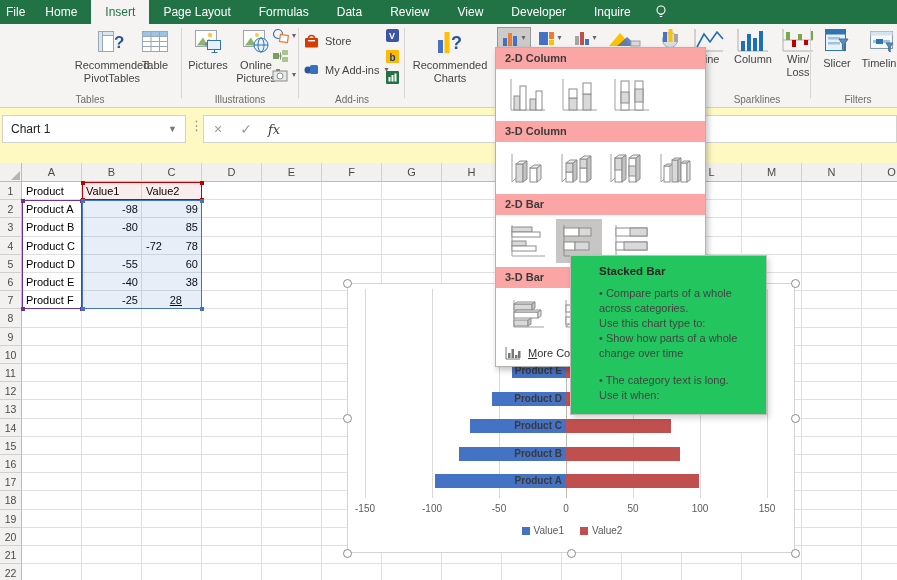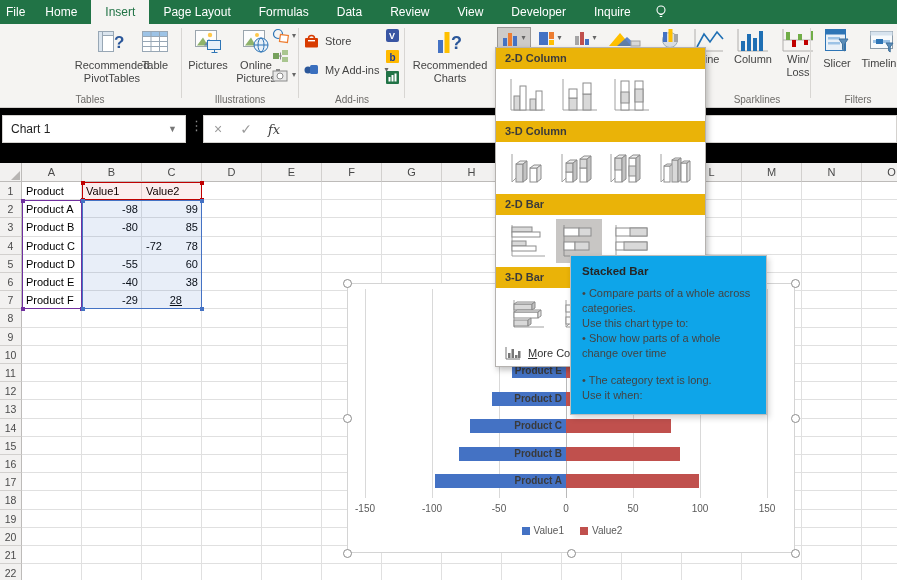--- a/index.html
+++ b/index.html
@@ -18,21 +18,21 @@
 .bigbtn svg{margin-bottom:2px}
 .medbtn{position:absolute;display:flex;align-items:center;gap:5px;font-size:11px;color:#444}
 .gdiv{position:absolute;top:4px;height:70px;width:1px;background:#d8d6d3}
 .grouplabel{position:absolute;top:70px;width:100px;text-align:center;font-size:10px;color:#6d6b68}
 .smicon{position:absolute;display:flex;align-items:center;gap:2px}
 .caret{font-size:8px;color:#666;line-height:8px}
 .chbtn{position:absolute;top:3px;width:34px;height:22px;display:flex;align-items:center;justify-content:center;gap:2px}
 .chbtn.active{background:#cdcbc9;border:1px solid #9a9896}
 .sparkbtn{position:absolute;top:3px;display:flex;flex-direction:column;align-items:center;font-size:11px;color:#444;line-height:13px;text-align:center}
 
-#fbar{position:absolute;left:0;top:108px;width:100%;height:55px;background:#000000}
+#fbar{position:absolute;left:0;top:108px;width:100%;height:55px;background:#fef9c3}
 #namebox{position:absolute;left:2px;top:7px;width:184px;height:28px;background:#fff;border:1px solid #d4d2cf;display:flex;align-items:center;font-size:12px;color:#222}
 #namebox .nbtext{flex:1;padding-left:8px}
 #namebox .nbcaret{padding:0 8px;color:#777;font-size:9px}
 #fdots{position:absolute;left:190px;top:10px;color:#8a8a8a;font-size:13px}
 #fxstrip{position:absolute;left:203px;top:7px;right:0;height:28px;background:#fff;border:1px solid #d4d2cf;display:flex;align-items:center}
 #fxstrip .fbtn{width:28px;text-align:center;color:#9a9a9a;font-size:14px}
 #fxstrip .fx{font-family:"DejaVu Serif",serif;font-style:italic;color:#3f3f3f;font-size:13px}
 #fxstrip .ffield{flex:1;height:100%}
 
 #sheet{position:absolute;left:0;top:163px;width:897px;height:417px;background:#fff;overflow:hidden}
@@ -52,28 +52,28 @@
 .gridline{position:absolute}
 .bar{position:absolute}
 .catlab{position:absolute;text-align:right;font-size:10px;font-weight:bold;color:#3a3a3a;height:12px;line-height:12px}
 .ticklab{position:absolute;text-align:center;font-size:10px;color:#595959}
 .legend{position:absolute;display:flex;justify-content:center;gap:16px;font-size:10px;color:#595959}
 .lgit{display:flex;align-items:center;gap:4px}
 .sw{width:8px;height:8px;display:inline-block}
 .chandle{position:absolute;width:9px;height:9px;border-radius:50%;background:#fff;border:1px solid #8c8c8c;z-index:6}
 
 #ddpanel{position:absolute;left:495px;top:47px;width:211px;background:#fff;border:1px solid #b5b2af;box-shadow:2px 3px 6px rgba(0,0,0,.25);z-index:20}
-.ddhead{height:21px;line-height:21px;padding-left:9px;font-weight:bold;font-size:11px;color:#3b3b3b;background:#eab308}
+.ddhead{height:21px;line-height:21px;padding-left:9px;font-weight:bold;font-size:11px;color:#3b3b3b;background:#fca5a5}
 .tilerow{display:flex;gap:6px;padding:4px 8px;background:#fff}
 .tile{width:46px;height:44px;display:flex;align-items:center;justify-content:center}
 .tile.sel{background:#c8c6c4}
 .ddmore{display:flex;align-items:center;gap:7px;padding:6px 9px;font-size:11px;color:#333;background:#fff}
 .ddmore u{text-decoration:underline}
 
-#tooltip{position:absolute;left:570px;top:255px;width:197px;background:#0ea5e9;border:1px solid #bfbdbb;box-shadow:2px 3px 6px rgba(0,0,0,.18);z-index:30;padding:9px 11px 11px}
+#tooltip{position:absolute;left:570px;top:255px;width:197px;background:#22c55e;border:1px solid #bfbdbb;box-shadow:2px 3px 6px rgba(0,0,0,.18);z-index:30;padding:9px 28px 11px}
 #tooltip .ttitle{font-weight:bold;font-size:11.5px;color:#262626;margin-bottom:9px}
 #tooltip .tline{font-size:11px;color:#444;line-height:15px}
 #tooltip .tspacer{height:12px}
 </style>
 </head>
 <body>
 
 <div id="root">
 
   <div id="tabbar">
@@ -381,21 +381,21 @@
       <div class="cell" style="left: 22px; top: 73.6px; width: 60px; height: 18.2px;">Product C</div>
       <div class="cell num" style="left: 82px; top: 73.6px; width: 84px; height: 18.2px;">-72</div>
       <div class="cell num" style="left: 142px; top: 73.6px; width: 60px; height: 18.2px;">78</div>
       <div class="cell" style="left: 22px; top: 91.8px; width: 60px; height: 18.2px;">Product D</div>
       <div class="cell num" style="left: 82px; top: 91.8px; width: 60px; height: 18.2px;">-55</div>
       <div class="cell num" style="left: 142px; top: 91.8px; width: 60px; height: 18.2px;">60</div>
       <div class="cell" style="left: 22px; top: 110px; width: 60px; height: 18.2px;">Product E</div>
       <div class="cell num" style="left: 82px; top: 110px; width: 60px; height: 18.2px;">-40</div>
       <div class="cell num" style="left: 142px; top: 110px; width: 60px; height: 18.2px;">38</div>
       <div class="cell" style="left: 22px; top: 128.2px; width: 60px; height: 18.2px;">Product F</div>
-      <div class="cell num" style="left: 82px; top: 128.2px; width: 60px; height: 18.2px;">-29</div>
+      <div class="cell num" style="left: 82px; top: 128.2px; width: 60px; height: 18.2px;">-25</div>
       <div class="cell num" style="left: 126px; top: 128.2px; width: 60px; height: 18.2px; text-decoration: underline;">28</div>
       <div class="rangebox" style="left: 82px; top: 19px; width: 120px; height: 18.2px; border: 1px solid rgb(192, 0, 0); background: rgba(192, 0, 0, 0.07);">
         <div class="rhandle" style="left: -2px; top: -2px; background: rgb(192, 0, 0);"></div>
         <div class="rhandle" style="left: 117px; top: -2px; background: rgb(192, 0, 0);"></div>
         <div class="rhandle" style="left: -2px; top: 15.2px; background: rgb(192, 0, 0);"></div>
         <div class="rhandle" style="left: 117px; top: 15.2px; background: rgb(192, 0, 0);"></div>
       </div>
       <div class="rangebox" style="left: 22px; top: 37.2px; width: 60px; height: 109.2px; border: 1px solid rgb(112, 48, 160); background: rgba(112, 48, 160, 0);">
         <div class="rhandle" style="left: -2px; top: -2px; background: rgb(112, 48, 160);"></div>
         <div class="rhandle" style="left: 57px; top: -2px; background: rgb(112, 48, 160);"></div>

